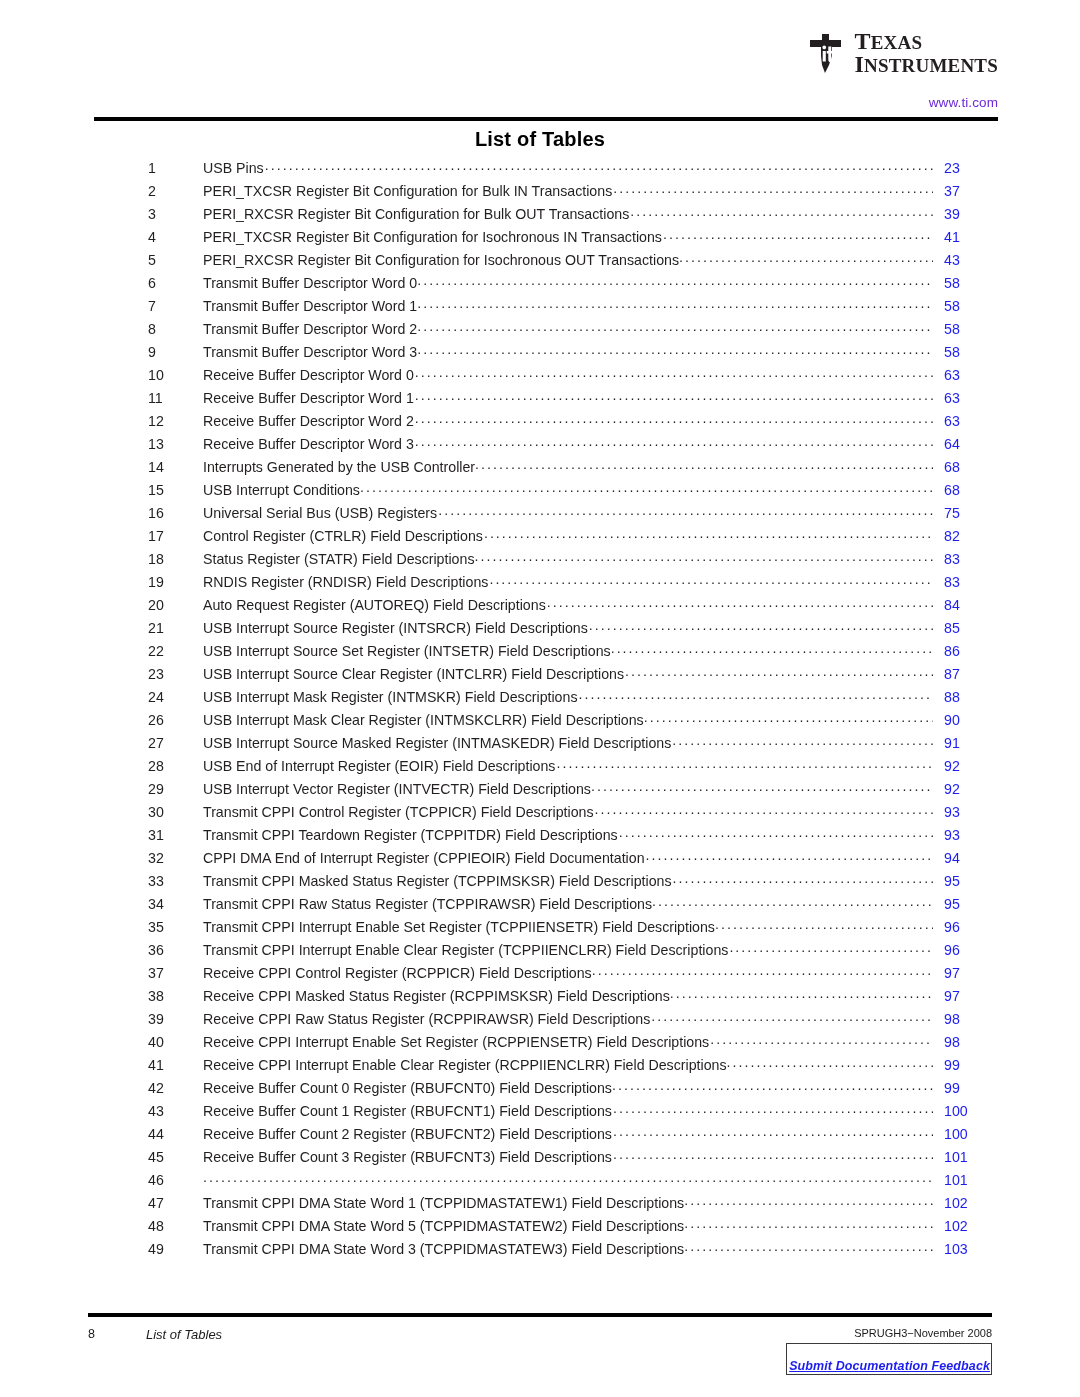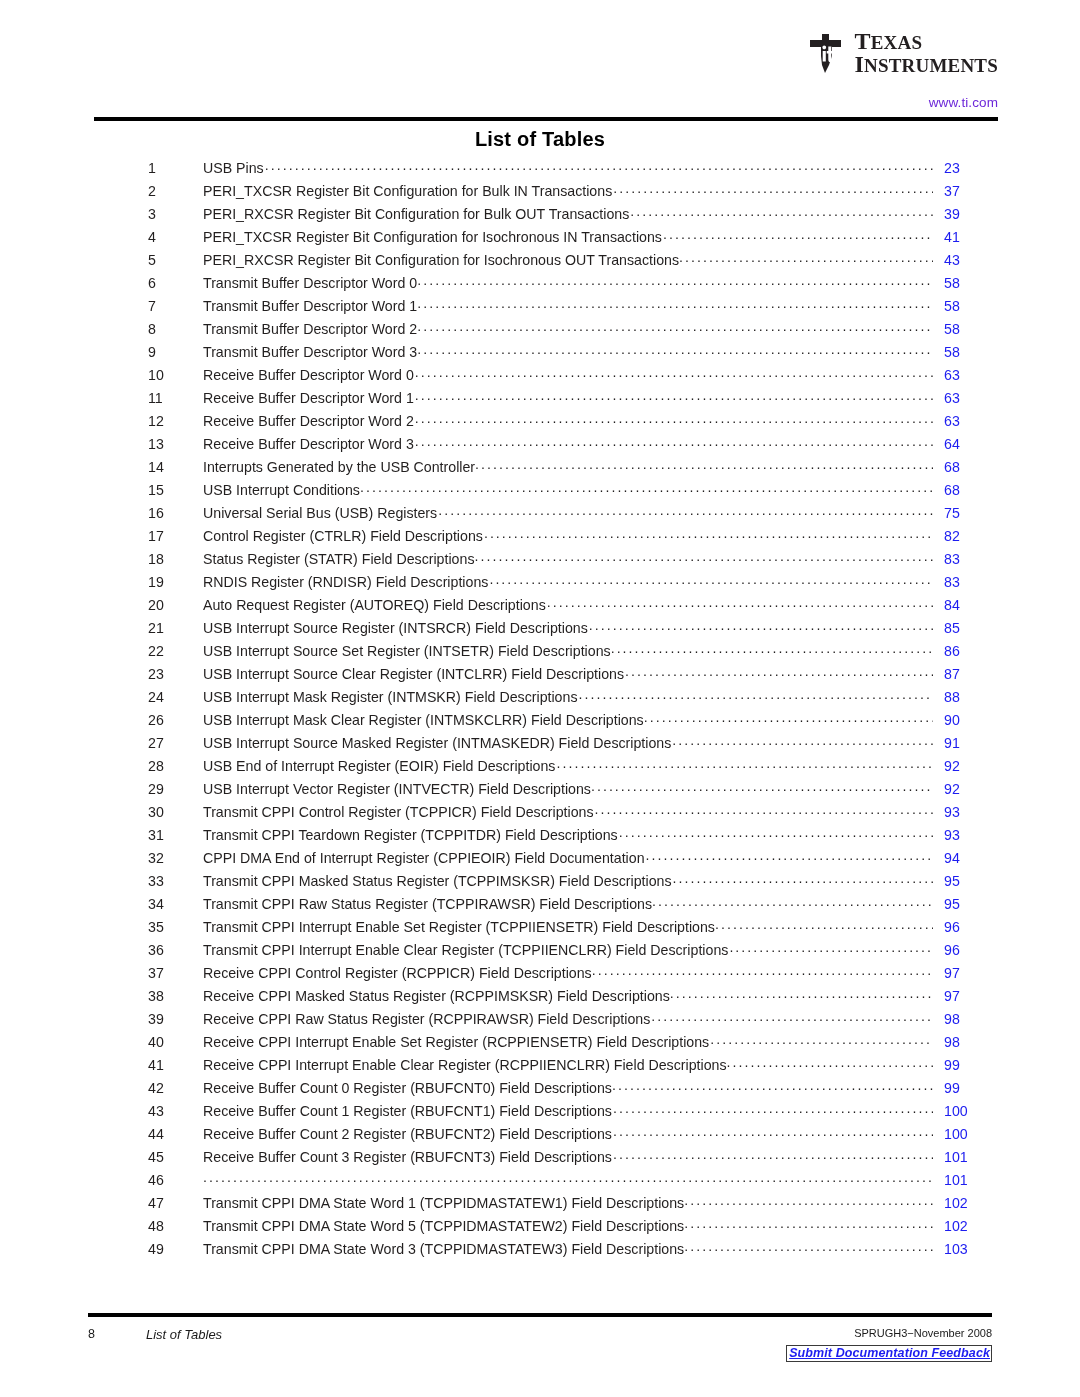--- a/index.html
+++ b/index.html
@@ -173,21 +173,21 @@
     color: #1a1a1a;
   }
   #footer-feedback-wrap {
     position: absolute;
     right: 0;
     top: 30px;
   }
   #footer-feedback {
     display: inline-block;
     border: 1px solid #3a3a3a;
-    padding: 0px 1px 1px 2px;
+    padding: 15px 1px 1px 2px;
     font-size: 12.5px;
     font-style: italic;
     font-weight: bold;
     color: #1d1df0;
     text-decoration: underline;
     letter-spacing: 0.1px;
   }
 </style>
 </head>
 <body>

